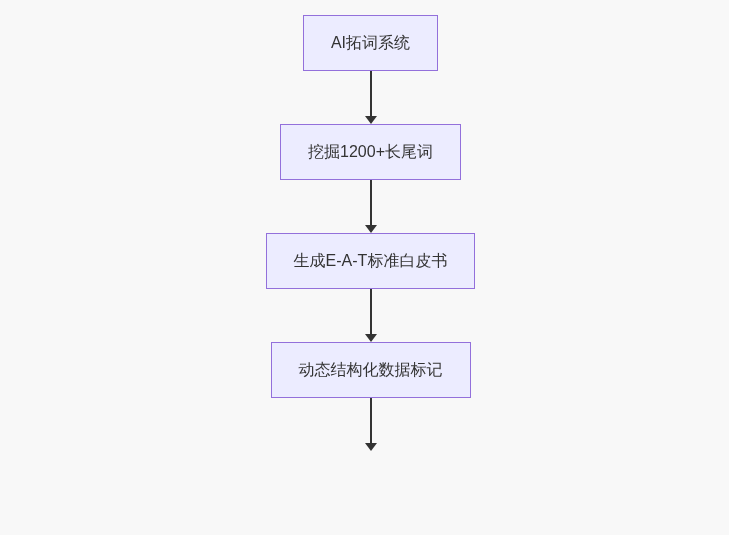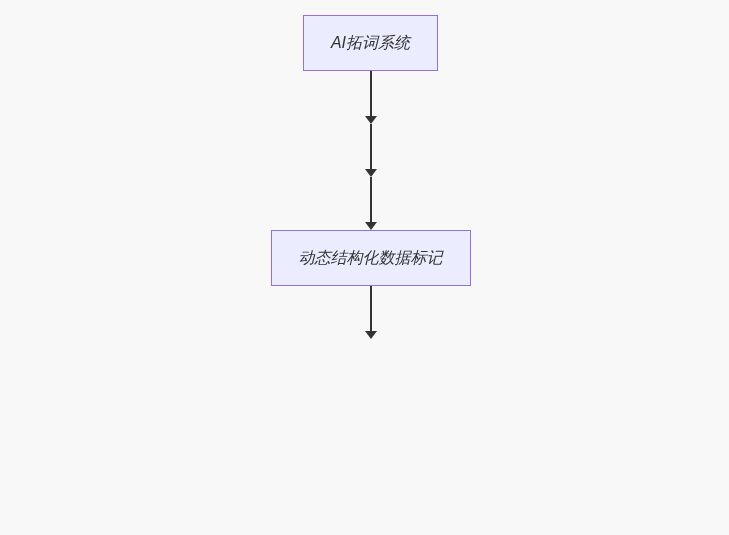--- a/index.html
+++ b/index.html
@@ -2,21 +2,21 @@
 <html style="--background: #f8f8f8; --node-fill: #ececff; --node-border: #9370db; --arrow: #333333; --text: #333333;"><head>
 <meta charset="utf-8">
 <style>
   :root {
     --background: #f8f8f8;
     --node-fill: #ececff;
     --node-border: #9370db;
     --arrow: #333333;
     --text: #333333;
   }
-  * { margin: 0; padding: 0; box-sizing: border-box; font-style: italic; }
+  * { margin: 0; padding: 0; box-sizing: border-box; }
   html, body {
     width: 729px;
     height: 535px;
     overflow: hidden;
     font-family: "Liberation Sans", "DejaVu Sans", sans-serif;
   }
   body {
     background: var(--background, #f8f8f8);
   }
   .canvas {
@@ -75,26 +75,32 @@
 
     <div class="node">
       <span>AI拓词系统</span>
     </div>
 
     <div class="edge">
       <div class="line"></div>
       <div class="arrowhead"></div>
     </div>
 
+    <div class="node">
+      <span>挖掘1200+长尾词</span>
+    </div>
 
     <div class="edge">
       <div class="line"></div>
       <div class="arrowhead"></div>
     </div>
 
+    <div class="node">
+      <span>生成E-A-T标准白皮书</span>
+    </div>
 
     <div class="edge">
       <div class="line"></div>
       <div class="arrowhead"></div>
     </div>
 
     <div class="node">
       <span>动态结构化数据标记</span>
     </div>
 

